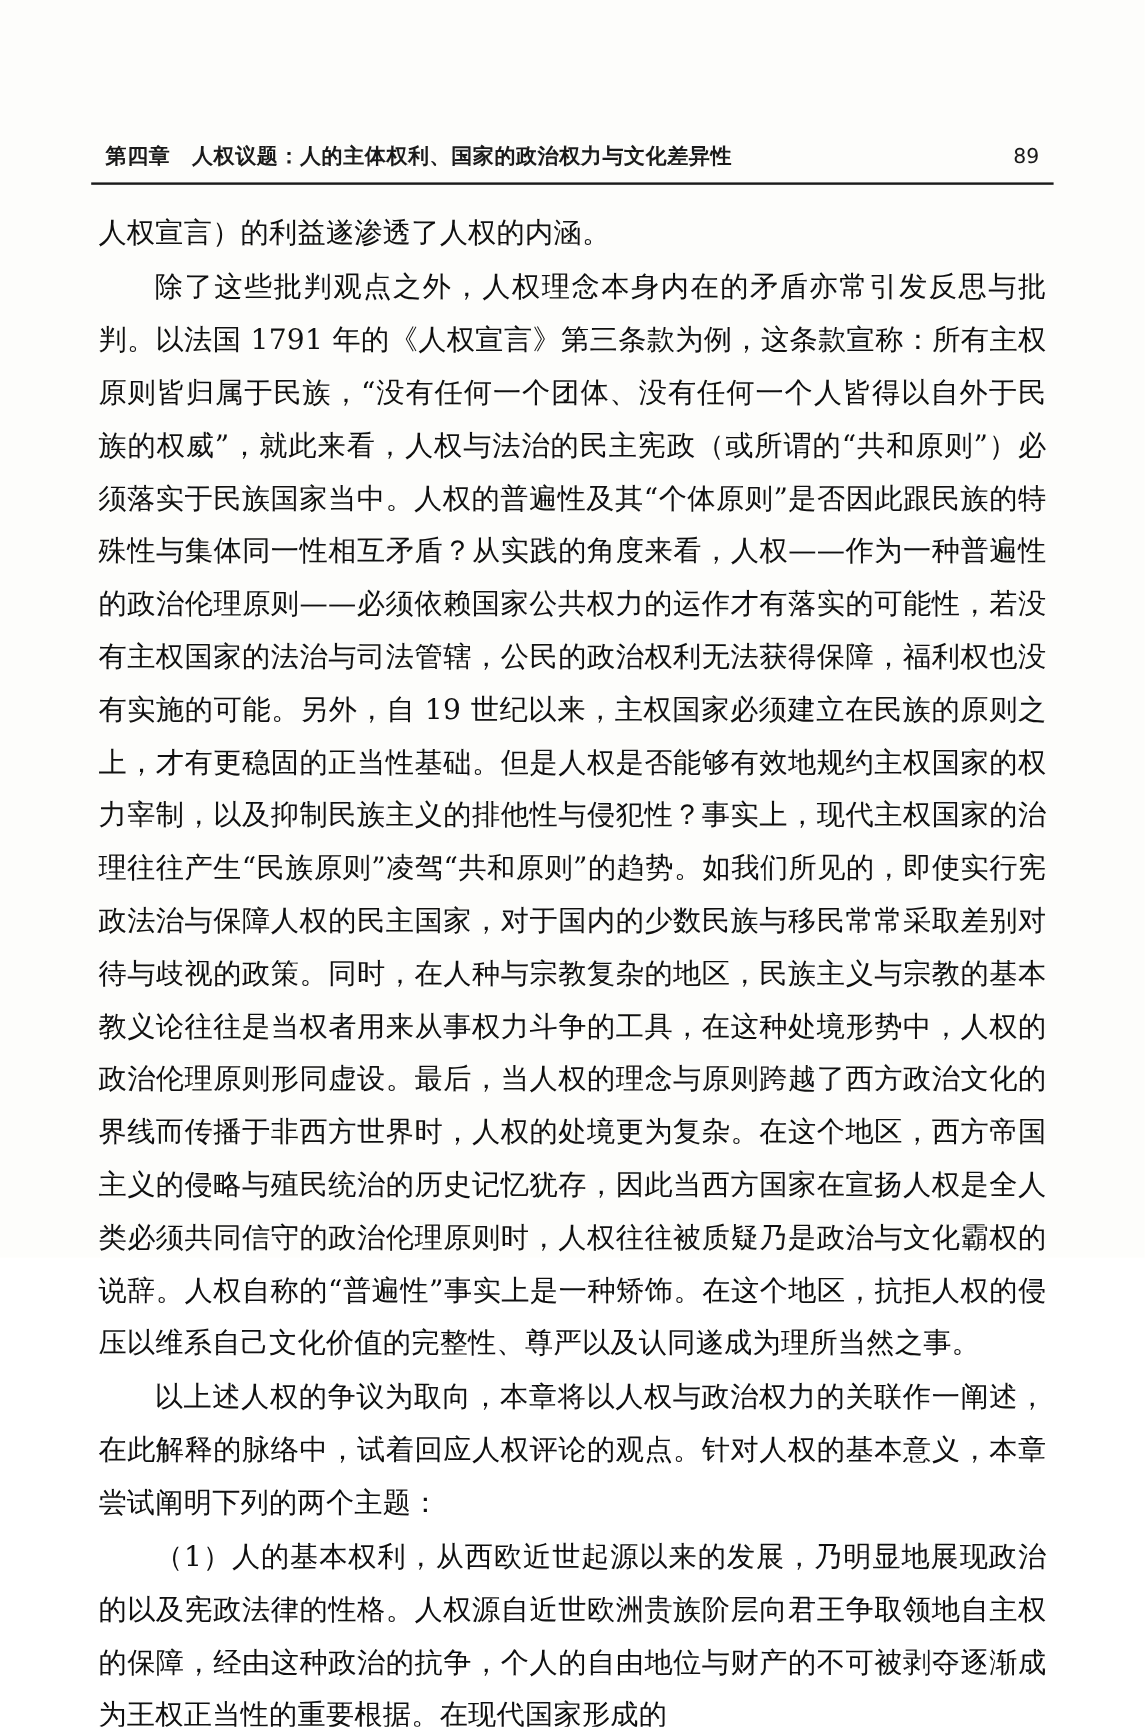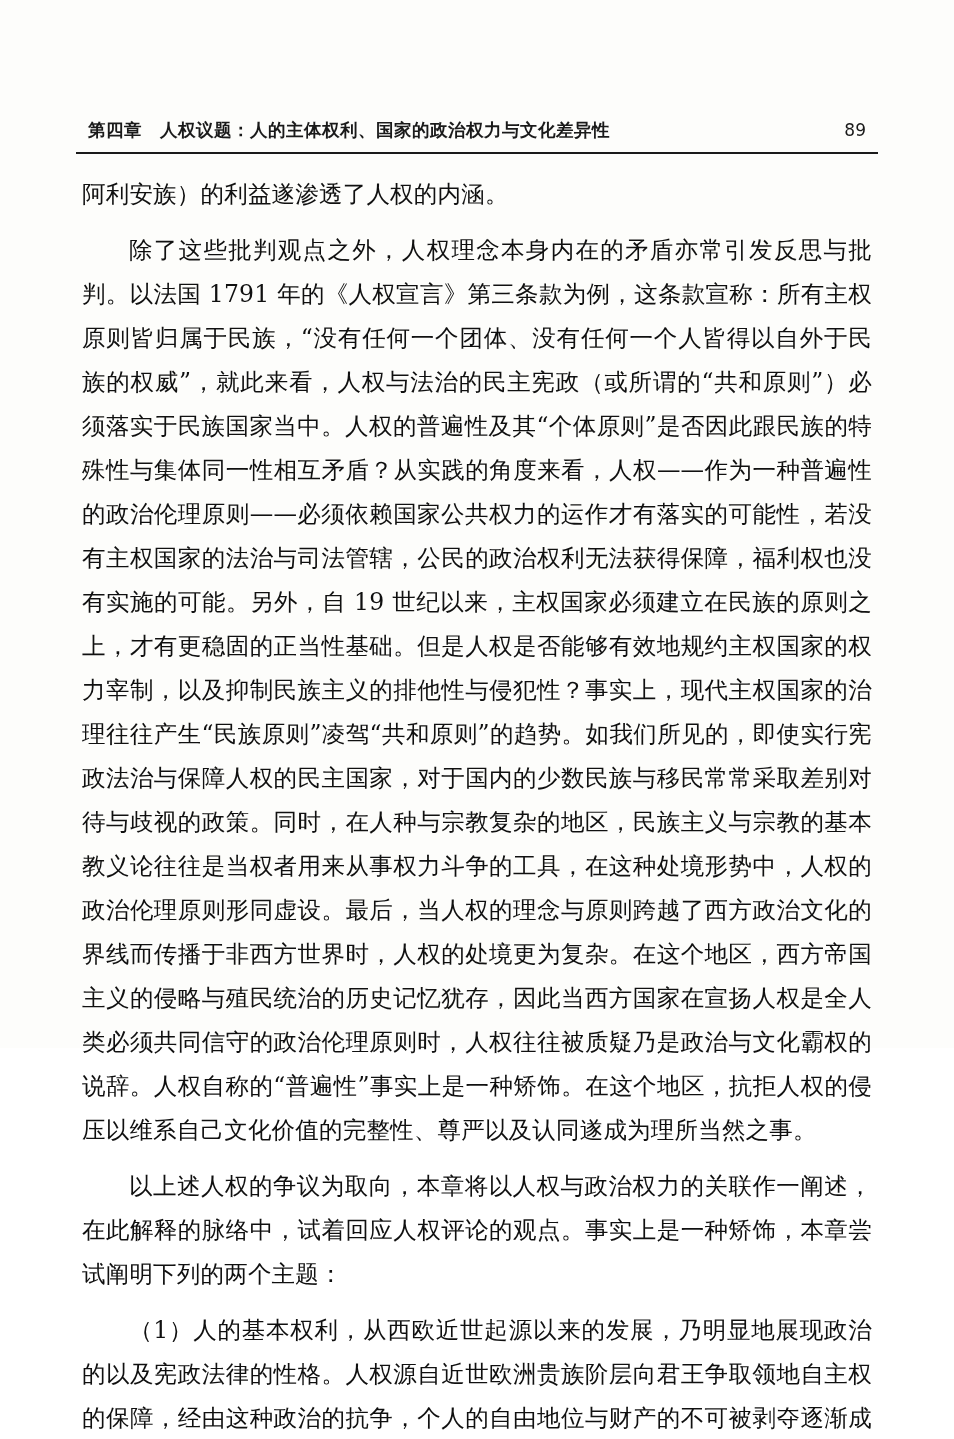--- a/index.html
+++ b/index.html
@@ -65,34 +65,34 @@
     text-align: justify;
     text-justify: inter-ideograph;
     margin: 0;
     color: #101010;
     letter-spacing: 0.2px;
   }
   .para.indent {
     text-indent: 2em;
   }
   .para + .para {
-    margin-top: 12px;
+    margin-top: 1px;
   }
 </style>
 </head>
 <body>
 
 <div class="page">
 
   <div class="header">
     <div class="header-title">第四章　人权议题：人的主体权利、国家的政治权力与文化差异性</div>
     <div class="header-page-number">89</div>
   </div>
   <div class="header-rule"></div>
 
   <div class="body-text">
-    <p class="para">阿利安族）的利益遂渗透了人权的内涵。</p>
+    <p class="para">人权宣言）的利益遂渗透了人权的内涵。</p>
     <p class="para indent">除了这些批判观点之外，人权理念本身内在的矛盾亦常引发反思与批判。以法国 1791 年的《人权宣言》第三条款为例，这条款宣称：所有主权原则皆归属于民族，“没有任何一个团体、没有任何一个人皆得以自外于民族的权威”，就此来看，人权与法治的民主宪政（或所谓的“共和原则”）必须落实于民族国家当中。人权的普遍性及其“个体原则”是否因此跟民族的特殊性与集体同一性相互矛盾？从实践的角度来看，人权——作为一种普遍性的政治伦理原则——必须依赖国家公共权力的运作才有落实的可能性，若没有主权国家的法治与司法管辖，公民的政治权利无法获得保障，福利权也没有实施的可能。另外，自 19 世纪以来，主权国家必须建立在民族的原则之上，才有更稳固的正当性基础。但是人权是否能够有效地规约主权国家的权力宰制，以及抑制民族主义的排他性与侵犯性？事实上，现代主权国家的治理往往产生“民族原则”凌驾“共和原则”的趋势。如我们所见的，即使实行宪政法治与保障人权的民主国家，对于国内的少数民族与移民常常采取差别对待与歧视的政策。同时，在人种与宗教复杂的地区，民族主义与宗教的基本教义论往往是当权者用来从事权力斗争的工具，在这种处境形势中，人权的政治伦理原则形同虚设。最后，当人权的理念与原则跨越了西方政治文化的界线而传播于非西方世界时，人权的处境更为复杂。在这个地区，西方帝国主义的侵略与殖民统治的历史记忆犹存，因此当西方国家在宣扬人权是全人类必须共同信守的政治伦理原则时，人权往往被质疑乃是政治与文化霸权的说辞。人权自称的“普遍性”事实上是一种矫饰。在这个地区，抗拒人权的侵压以维系自己文化价值的完整性、尊严以及认同遂成为理所当然之事。</p>
-    <p class="para indent">以上述人权的争议为取向，本章将以人权与政治权力的关联作一阐述，在此解释的脉络中，试着回应人权评论的观点。事实上是一种矫饰，本章尝试阐明下列的两个主题：</p>
+    <p class="para indent">以上述人权的争议为取向，本章将以人权与政治权力的关联作一阐述，在此解释的脉络中，试着回应人权评论的观点。针对人权的基本意义，本章尝试阐明下列的两个主题：</p>
     <p class="para indent">（1）人的基本权利，从西欧近世起源以来的发展，乃明显地展现政治的以及宪政法律的性格。人权源自近世欧洲贵族阶层向君王争取领地自主权的保障，经由这种政治的抗争，个人的自由地位与财产的不可被剥夺逐渐成为王权正当性的重要根据。在现代国家形成的</p>
   </div>
 
 </div>
 
 </body></html>

